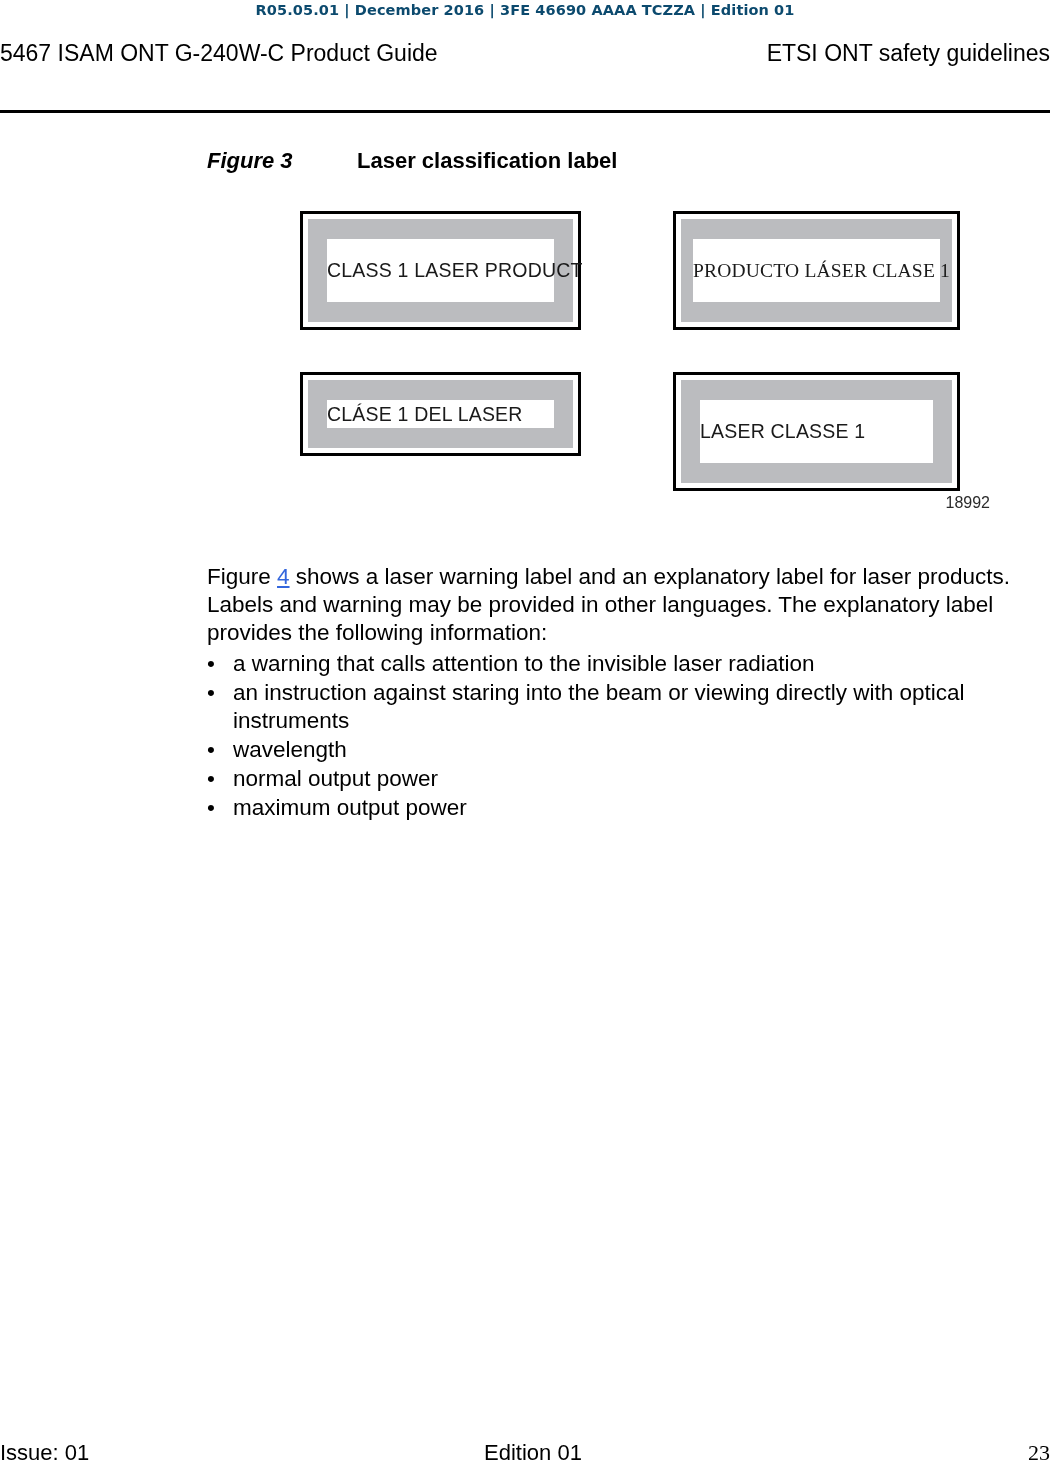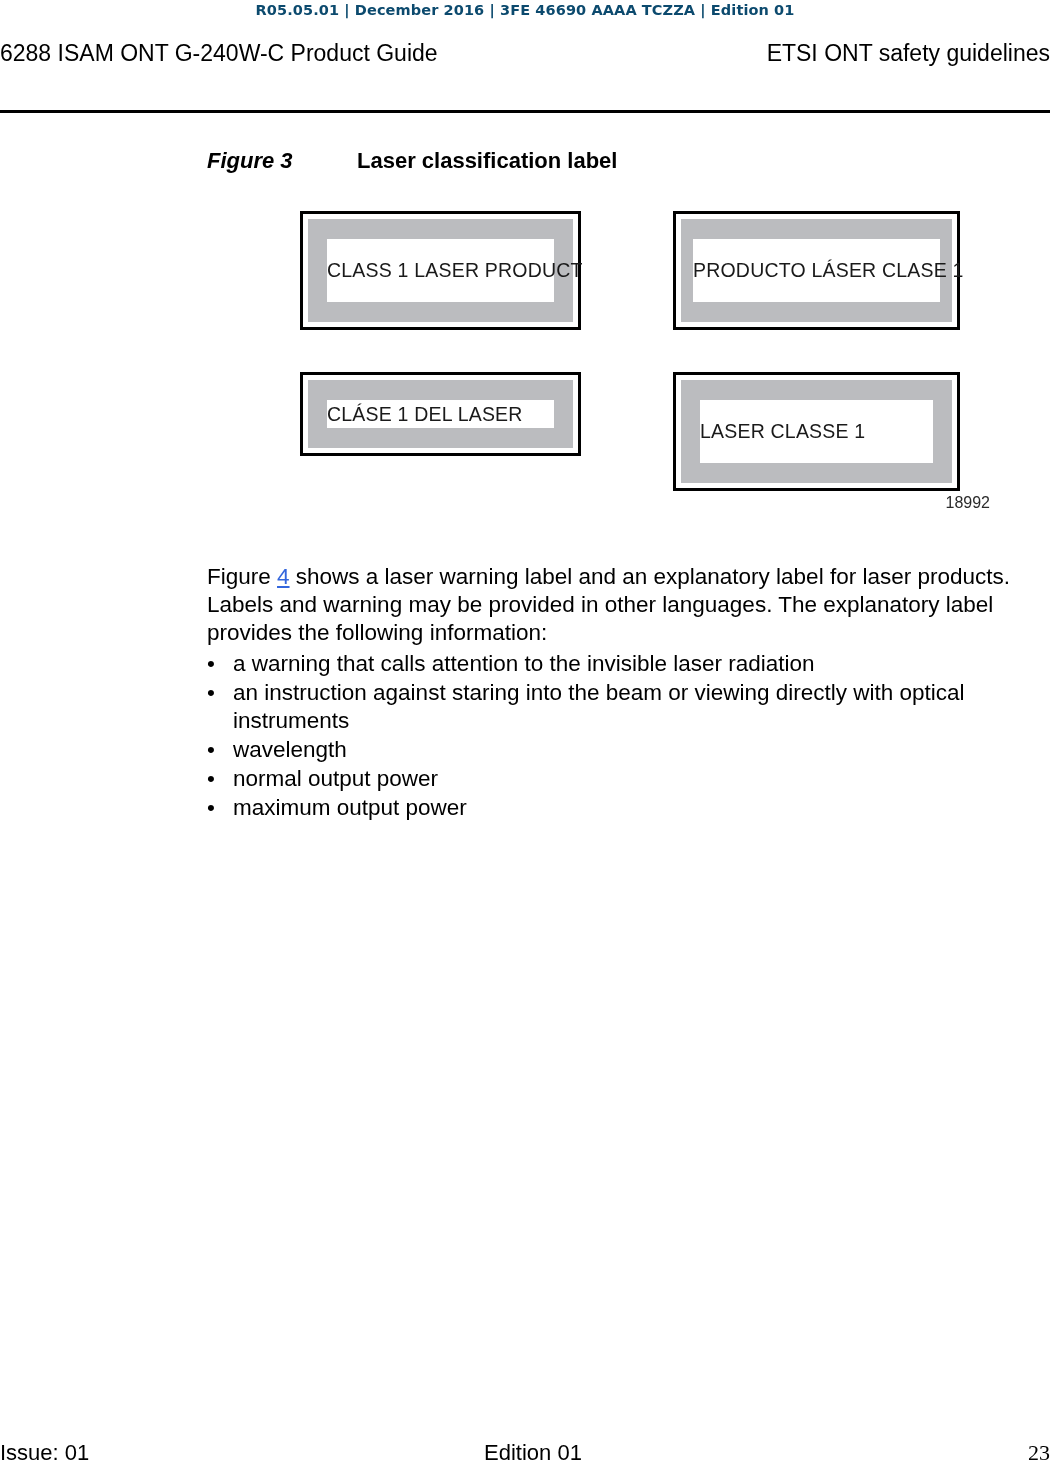--- a/index.html
+++ b/index.html
@@ -111,21 +111,21 @@
     box-sizing: border-box;
   }
   .plate-text {
     font-size: 19.5px;
     color: #1a1a1a;
     white-space: nowrap;
     letter-spacing: 0.2px;
   }
 
   #plate-class1          { left: 300px; top: 211px;  width: 281px; height: 119px; }
-  #plate-producto        { left: 673px; top: 211px;  width: 287px; height: 119px; }
+  #plate-producto        { left: 673px; top: 211px;  width: 287px; height: 119px; font-family: Liberation Serif, serif; }
   #plate-clase-del-laser { left: 300px; top: 372px;  width: 281px; height: 84px; }
   #plate-laser-classe    { left: 673px; top: 372px;  width: 287px; height: 119px; }
 
   
   #plate-producto .plate-band { padding: 20px 12px; }
 
   .figure-id {
     position: absolute;
     top: 494px;
     left: 860px;
@@ -181,21 +181,21 @@
   .footer-left   { position: absolute; left: 0;    top: 0; white-space: nowrap; }
   .footer-center { position: absolute; left: 0;    top: 0; width: 1050px; text-align: center; white-space: nowrap; padding-left: 8px; }
   .footer-right  { position: absolute; right: 0;   top: 0; white-space: nowrap; font-family: Liberation Serif, serif; }
 </style>
 </head>
 <body>
 
 <div class="rev-banner">R05.05.01 | December 2016 | 3FE 46690 AAAA TCZZA | Edition 01</div>
 
 <div class="page-header">
-  <div class="header-left">6288 ISAM ONT G-240W-C Product Guide</div>
+  <div class="header-left">5467 ISAM ONT G-240W-C Product Guide</div>
   <div class="header-right">ETSI ONT safety guidelines</div>
 </div>
 <div class="header-rule"></div>
 
 <div class="figure-caption">
   <span class="fig-num">Figure 3</span><span class="fig-title">Laser classification label</span>
 </div>
 
 <div class="label-plate" id="plate-class1">
   <div class="plate-band">

